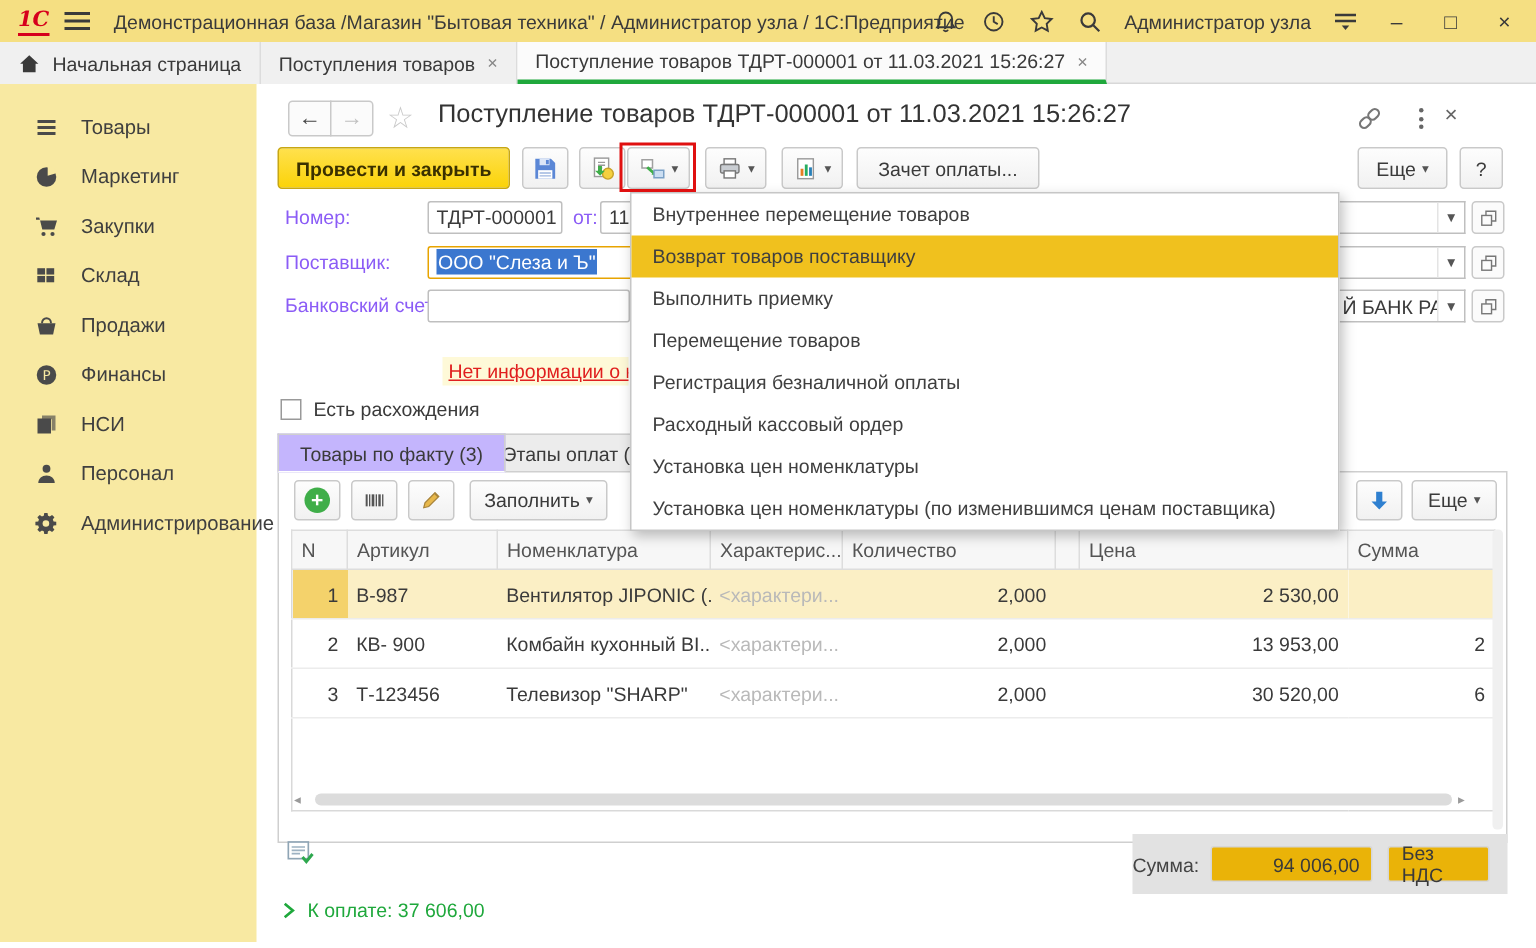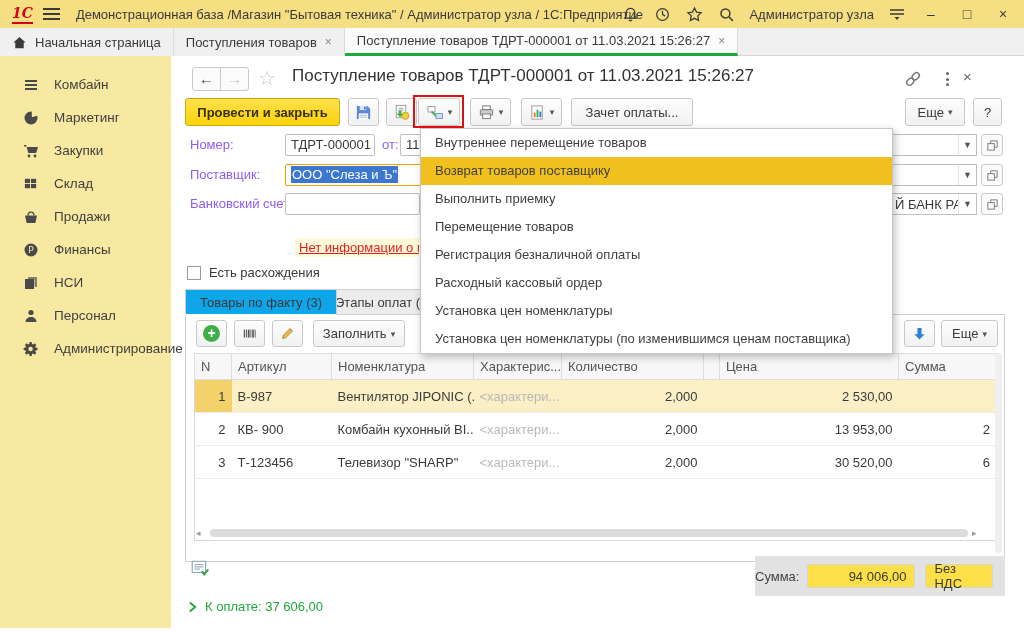--- a/index.html
+++ b/index.html
@@ -71,21 +71,21 @@
   .openbtn { position:absolute; width:22px; height:22px; background:#FBFBFB; border:1px solid #C9C9C9; border-radius:3px;
     display:flex; align-items:center; justify-content:center; cursor:pointer;}
   .warnlink { position:absolute; left:295px; top:238px; background:#FEF9D8; color:#E01F1F;
     text-decoration:underline; padding:2px 4px; cursor:pointer; white-space:nowrap; overflow:hidden; max-width:124px;}
   .chkrow { position:absolute; left:187px; top:265px; display:flex; align-items:center; gap:8px; }
   .chkbox { width:14px; height:14px; border:1px solid #999; background:#fff; cursor:pointer;}
 
   
   .ftab { position:absolute; top:289px; height:26px; display:flex; align-items:center; padding:0 14px;
     border:1px solid #CFCFCF; cursor:pointer; white-space:nowrap;}
-  .ftab.on { left:185px; background:#0ea5e9; border-bottom:1px solid #fff; z-index:5; }
+  .ftab.on { left:185px; background:#c4b5fd; border-bottom:1px solid #fff; z-index:5; }
   .ftab.off { left:320px; background:#ECECEC; }
 
   
   .panel { position:absolute; left:185px; top:314px; width:820px; height:248px; background:#fff; border:1px solid #CFCFCF; }
   .tbtn { position:absolute; height:27px; background:linear-gradient(#FDFDFD,#F1F1F1); border:1px solid #C9C9C9;
     border-radius:3px; display:flex; align-items:center; justify-content:center; cursor:pointer; font-size:13px;}
   .grncircle { width:17px; height:17px; border-radius:50%; background:#3FAE49; color:#fff; font-weight:bold;
     line-height:16px; text-align:center; font-size:14px;}
   table.grid { position:absolute; left:8px; top:38px; width:802px; border-collapse:collapse; table-layout:fixed;
     border:1px solid #D9D9D9; }
@@ -99,21 +99,21 @@
   .hscroll { position:absolute; left:10px; top:212px; width:786px; height:12px; display:flex; align-items:center; }
   .hscroll .arr { color:#9a9a9a; font-size:9px; width:10px; }
   .hscroll .thumb { flex:1; height:8px; background:#DCDCDC; border-radius:4px; margin:0 4px; }
   .vscroll { position:absolute; right:2px; top:38px; width:7px; height:200px; background:#F0F0F0; border-radius:3px;}
 
   
   .comment-ico { position:absolute; left:190px; top:558px; width:20px; height:20px; cursor:pointer;}
   .sumpanel { position:absolute; left:755px; top:556px; width:250px; height:40px; background:#E2E2E2;
     display:flex; align-items:center; }
   .sumpanel .slabel { color:#444; }
-  .sumbox { height:24px; background:#fde047; border:1px solid #D6D6D6; border-radius:2px;
+  .sumbox { height:24px; background:#eab308; border:1px solid #D6D6D6; border-radius:2px;
     display:flex; align-items:center; justify-content:flex-end; padding:0 8px; }
   .sumbox.v1 { width:108px; margin-left:8px; }
   .sumbox.v2 { width:68px; margin-left:10px; }
   .paylink { position:absolute; left:188px; top:599px; display:flex; align-items:center; gap:8px;
     color:#1FA83C; cursor:pointer; }
 
   
   .menu { position:absolute; left:420px; top:128px; width:473px; background:#fff; border:1px solid #C6C6C6;
     box-shadow:2px 3px 8px rgba(0,0,0,.25); z-index:50; }
   .menu-item { height:28px; line-height:28px; padding-left:14px; color:#3f3f3f; cursor:pointer; white-space:nowrap; overflow:hidden;}
@@ -193,21 +193,21 @@
 
   <div class="sidebar">
     <div class="side-item">
       <span class="si">
           <svg width="16" height="16" viewBox="0 0 16 16" fill="#4a4a4a">
             <rect x="2" y="3" width="12" height="2"></rect>
             <rect x="2" y="7" width="12" height="2"></rect>
             <rect x="2" y="11" width="12" height="2"></rect>
           </svg>
         </span>
-      <span class="lbl">Комбайн</span>
+      <span class="lbl">Товары</span>
     </div>
     <div class="side-item">
       <span class="si">
           <svg width="16" height="16" viewBox="0 0 16 16">
             <circle cx="8" cy="8" r="6.5" fill="#4a4a4a"></circle>
             <path d="M8.8 7.2V.9A6.6 6.6 0 0 1 15 5.4z" fill="#F8E9A2"></path>
           </svg>
         </span>
       <span class="lbl">Маркетинг</span>
     </div>

